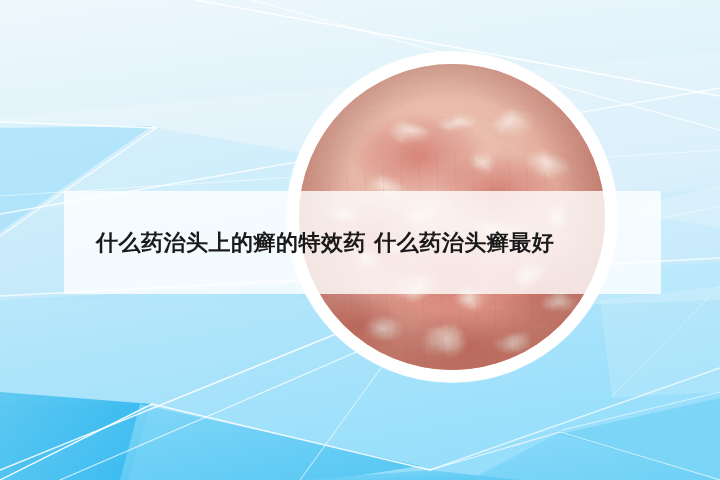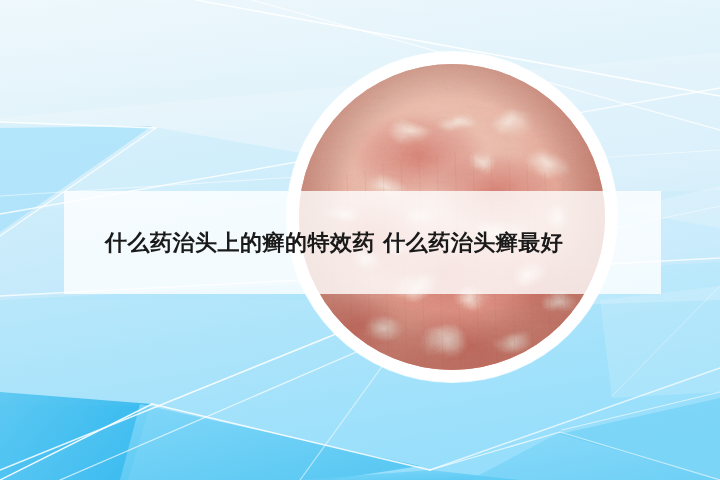--- a/index.html
+++ b/index.html
@@ -71,21 +71,21 @@
     left: 64px;
     top: 191px;
     width: 597px;
     height: 103px;
     background: rgba(255,255,255,0.80);
     box-sizing: border-box;
     display: flex;
     align-items: center;
   }
   .caption-text {
-    margin: 12px;
+    margin: 3px;
     padding: 0 24px 0 29px;
     font-family: "DejaVu Sans", "Liberation Sans", sans-serif;
     font-weight: 700;
     font-size: 22px;
     line-height: 38px;
     letter-spacing: 0.5px;
     color: #1a1a1a;
     white-space: pre-wrap;
     word-break: break-all;
   }

